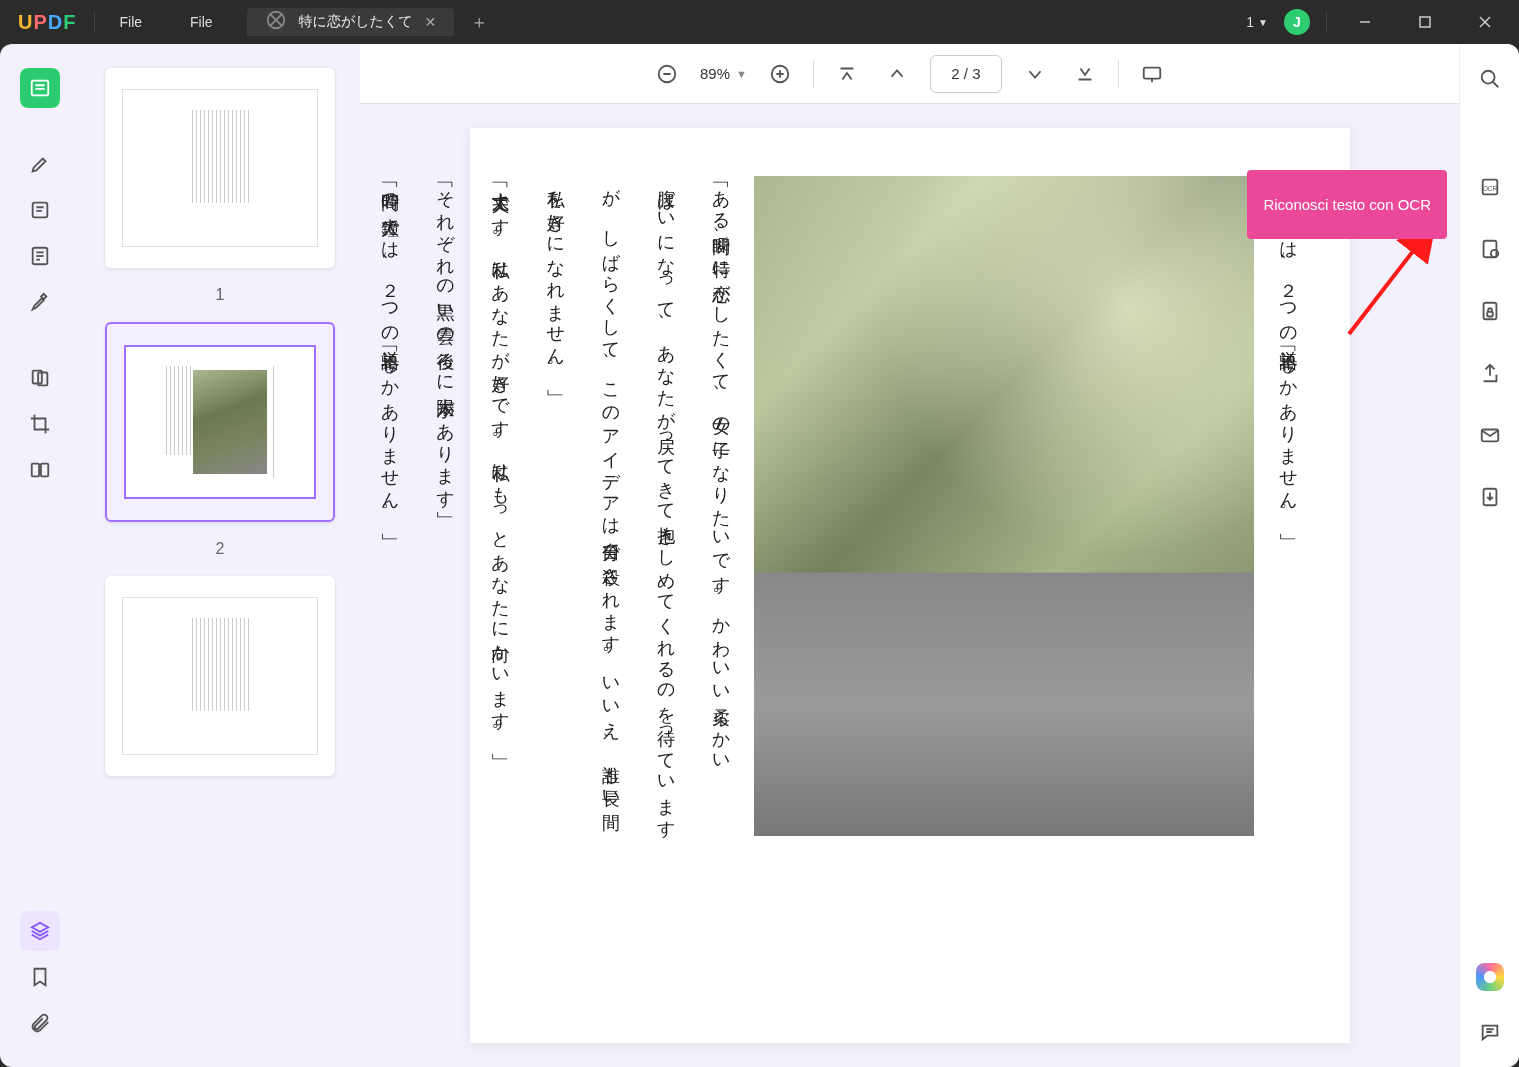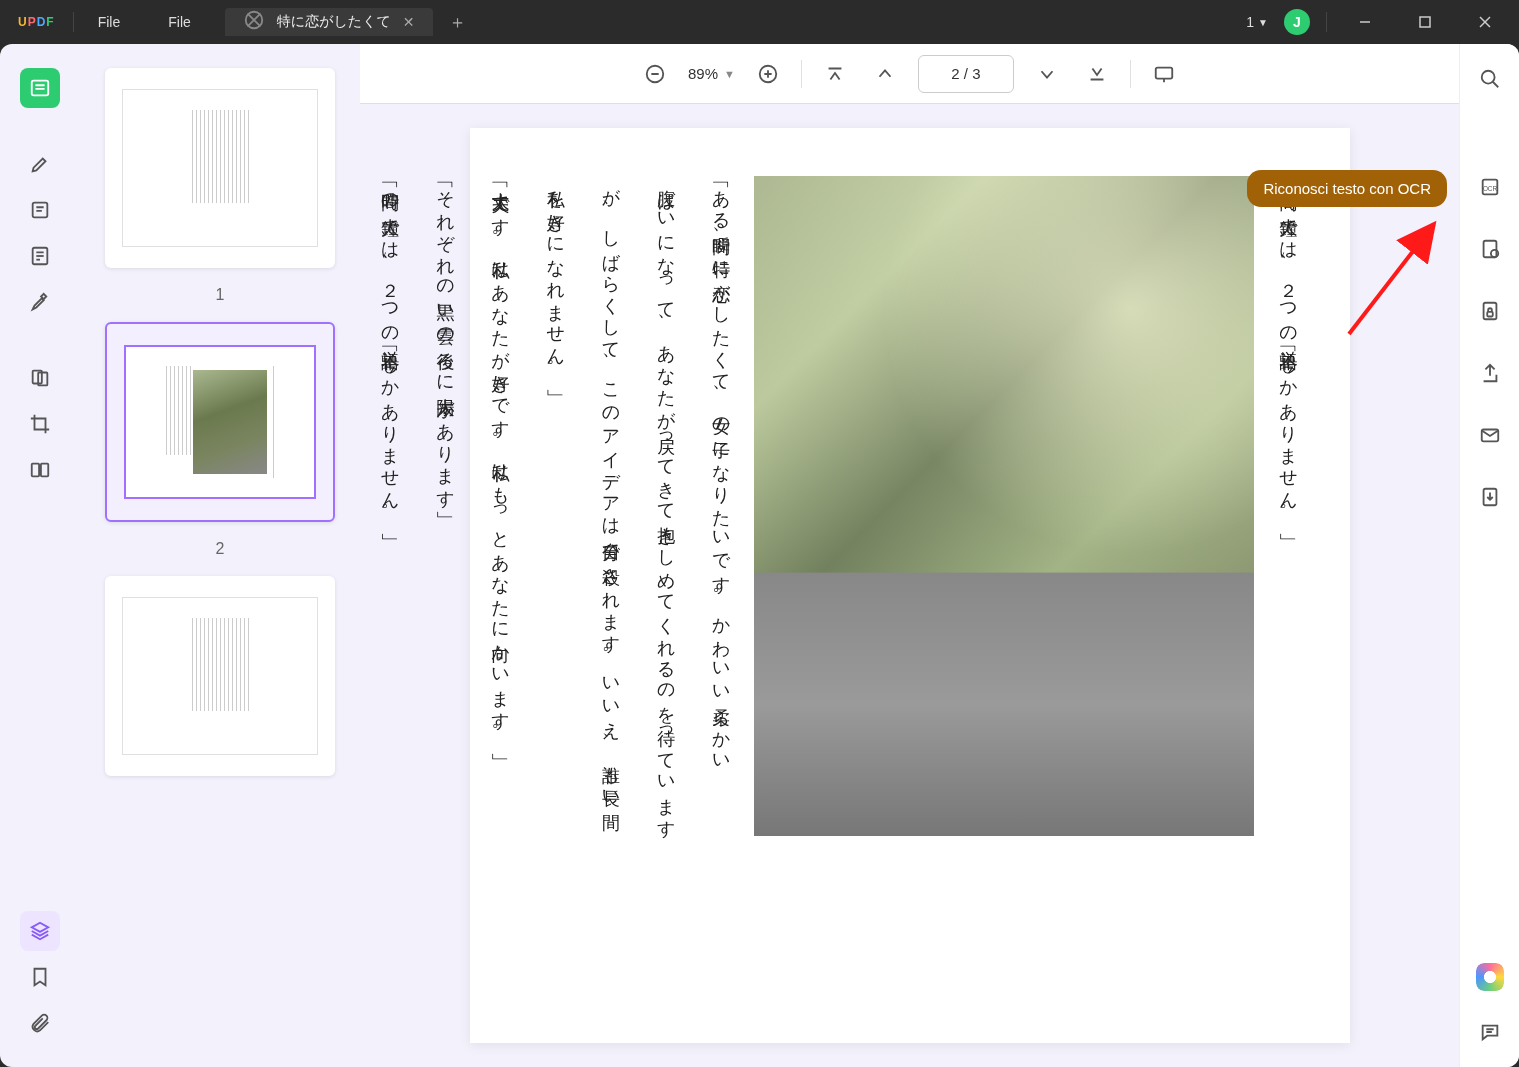--- a/index.html
+++ b/index.html
@@ -17,21 +17,21 @@
     height: 44px;
     background: #2b2b2b;
     display: flex;
     align-items: center;
     color: #ddd;
     font-size: 14px;
   }
   .logo {
     padding: 0 18px;
     font-weight: 700;
-    font-size: 12px;
+    font-size: 20px;
     letter-spacing: 1px;
   }
   .logo .u { color:#f7b731; }
   .logo .p { color:#ff6b6b; }
   .logo .d { color:#4aa8ff; }
   .logo .f { color:#2ecc71; }
   .vsep { width:1px; height:20px; background:#444; }
   .menu-item { padding: 0 24px; cursor: pointer; }
   .tab {
     display:flex; align-items:center; gap:12px;
@@ -102,21 +102,21 @@
   }
   .toolbar {
     height:60px; background:#fff; border-bottom:1px solid #e0e0e0;
     display:flex; align-items:center; justify-content:center; gap:16px;
   }
   .tb-btn { width:34px; height:34px; display:flex; align-items:center; justify-content:center; cursor:pointer; color:#555; border-radius:4px; }
   .zoom-display { display:flex; align-items:center; gap:6px; color:#333; font-size:15px; cursor:pointer; }
   .zoom-display .chev { color:#888; font-size:11px; }
   .tb-sep { width:1px; height:28px; background:#e0e0e0; }
   .page-input {
-    width:96px; height:38px; border:1px solid #ccc; border-radius:6px;
+    width:72px; height:38px; border:1px solid #ccc; border-radius:6px;
     display:flex; align-items:center; justify-content:center; color:#333; font-size:15px;
   }
 
   .page-area {
     flex:1; overflow:auto; display:flex; justify-content:center; padding:24px;
   }
   .page-card {
     width:880px; background:#fff; box-shadow:0 2px 12px rgba(0,0,0,0.08);
     padding:48px 40px; display:flex; flex-direction:row-reverse; gap:12px;
     align-items:flex-start; position:relative;
@@ -158,21 +158,21 @@
   .ai-logo {
     width:28px; height:28px;
     background:conic-gradient(#ff6b9d,#ffd93d,#6bcf7f,#4d96ff,#ff6b9d);
     border-radius:8px;
     -webkit-mask:radial-gradient(circle at 50% 50%, transparent 30%, black 31%);
   }
 
   
   .tooltip {
     position:absolute; top:126px; right:72px;
-    background:#a16207; color:#fff; padding:10px 16px; border-radius:14px;
+    background:#ec4899; color:#fff; padding:26px 16px; border-radius:4px;
     font-size:15px; z-index:50; white-space:nowrap;
   }
   .red-arrow {
     position:absolute; top:170px; right:70px; z-index:49; pointer-events:none;
   }
 
   svg.icon { width:22px; height:22px; }
 </style>
 </head>
 <body>

